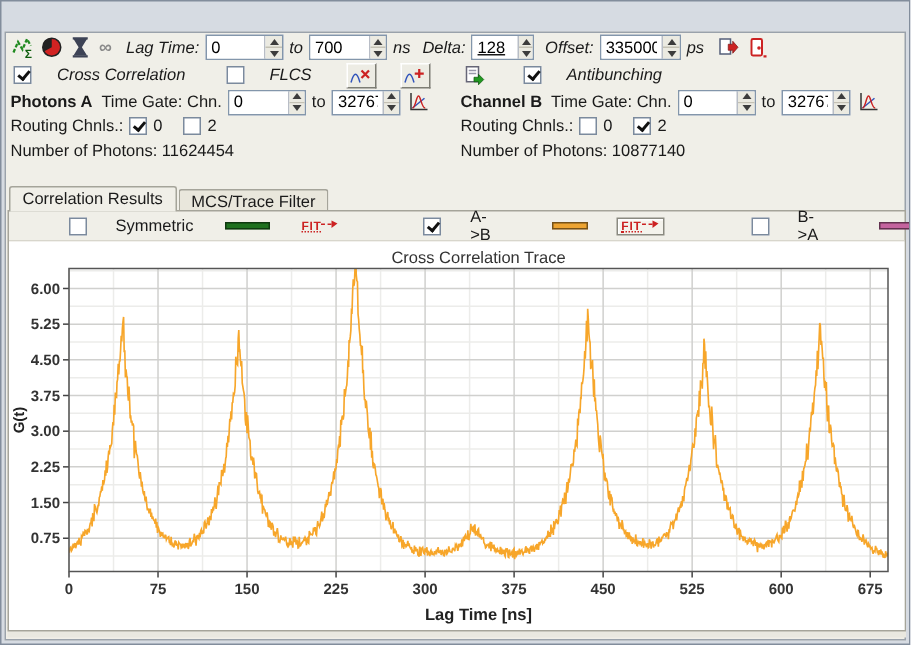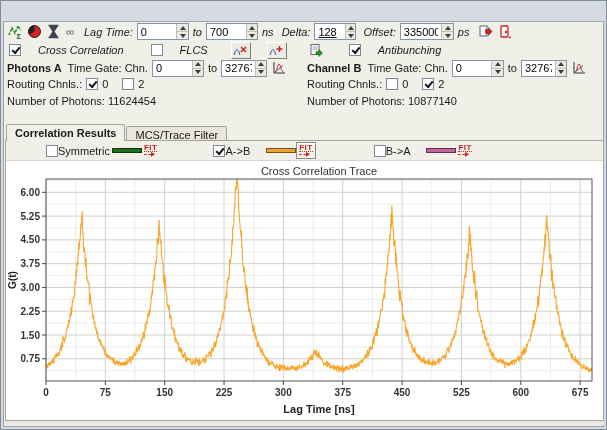--- a/index.html
+++ b/index.html
@@ -49,30 +49,30 @@
   .channel{position:absolute;top:37px;width:298px;height:64px;}
   .chA{left:3px;} .chB{left:303px;}
   .ch-r1{display:flex;align-items:center;height:18px;gap:4px;}
   .ch-name{font-weight:bold;margin-right:2px;}
   .ch-r2{display:flex;align-items:flex-start;height:16px;gap:4px;margin-top:1px;}
   .ch-r3,.ch-r4{height:14px;line-height:14px;}
   
   .tabs{position:absolute;left:2px;top:102px;display:flex;align-items:flex-end;height:17px;}
   .tab{padding:2px 8px 2px;border:1px solid #A5A49A;border-bottom:0;border-radius:2px 2px 0 0;
     background:#E9E7DC;height:15px;line-height:12px;margin-right:1px;}
-  .tab.active{background:#F0EFE8;height:17px;position:relative;z-index:3;font-weight:bold;}
+  .tab.active{background:#F0EFE8;height:17px;position:relative;z-index:3;font-weight:normal;}
   
   .panel{position:absolute;left:1px;top:118px;width:599px;height:281px;
     border:1px solid #A5A49A;background:#F0EFE8;z-index:2;}
   .legendbar{position:absolute;left:0;top:0;right:0;height:20px;display:flex;align-items:center;
     border-bottom:1px solid #D8D6CC;}
-  .litem{display:inline-flex;align-items:center;gap:0;padding-left:32px;}
+  .litem{display:inline-flex;align-items:center;gap:19px;padding-left:32px;}
   .llabel{margin-right:2px;}
   .swatch{width:30px;height:5px;border:1px solid rgba(0,0,0,0.5);display:inline-block;}
-  .fitw{display:inline-flex;flex-direction:column;align-items:flex-start;line-height:7px;padding:1px 2px;}
+  .fitw{display:inline-flex;flex-direction:row;align-items:flex-start;line-height:7px;padding:1px 2px;}
   .fitw.boxed{border:1px solid #8a8a80;background:#F4F3EC;box-shadow:inset 1px 1px 0 #fff;}
   .fit-txt{color:#cc2222;font-size:8px;font-weight:bold;letter-spacing:0.5px;border-bottom:1px dotted #cc2222;}
   .fit-arrow{display:block;width:12px;height:5px;position:relative;}
   .fit-arrow::before{content:"";position:absolute;left:0;top:2px;width:7px;border-top:1px dashed #cc2222;}
   .fit-arrow::after{content:"";position:absolute;left:7px;top:0;border-left:4px solid #cc2222;
     border-top:2px solid transparent;border-bottom:3px solid transparent;}
   
   .chartarea{position:absolute;left:0;top:20px;right:0;bottom:0;background:#fff;}
   .chartarea svg{display:block;}
   

